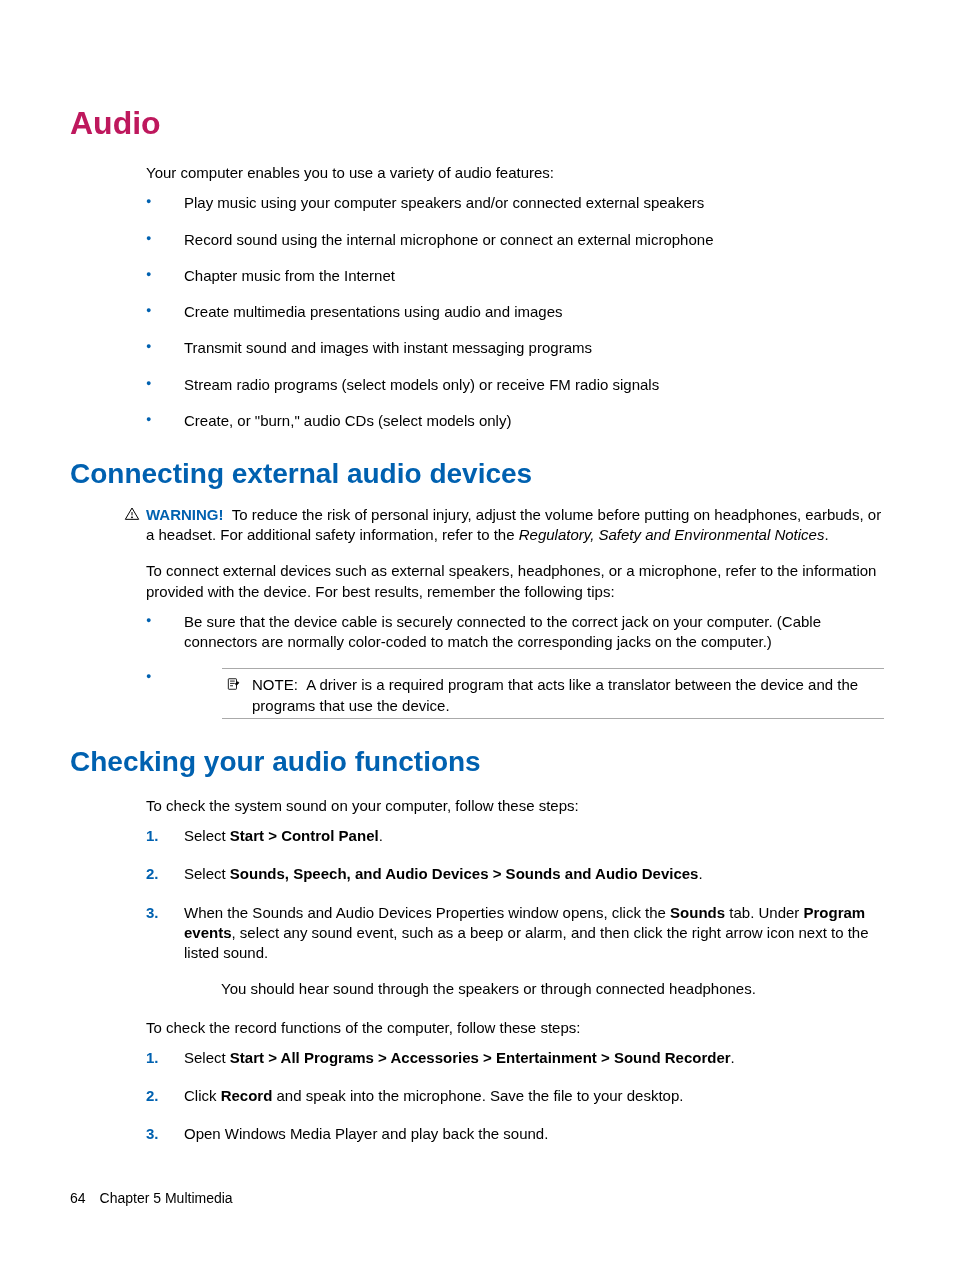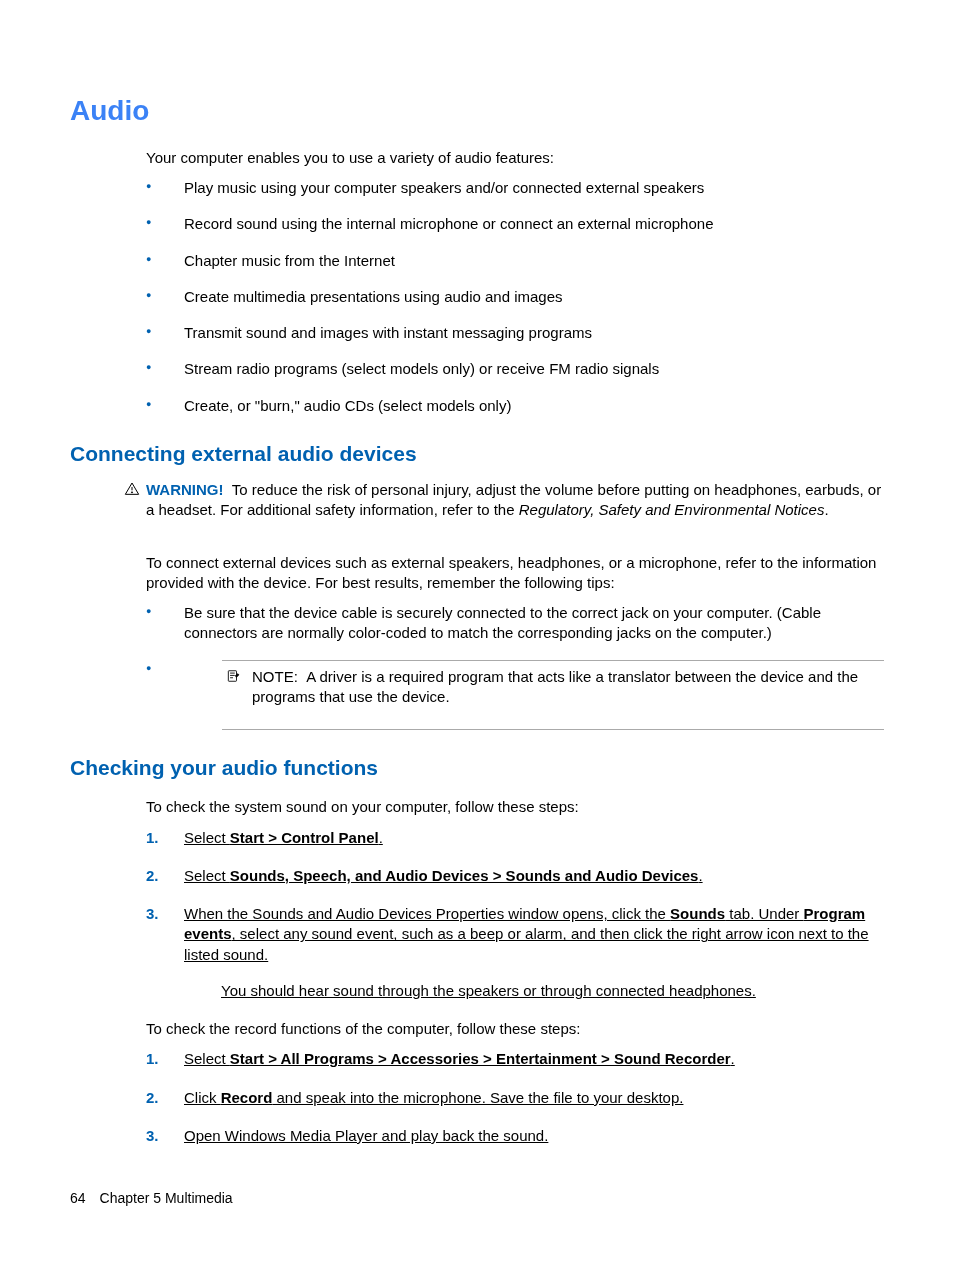--- a/index.html
+++ b/index.html
@@ -6,28 +6,28 @@
     font-family: Arial, Helvetica, sans-serif;
     font-size: 15px;
     color: #000;
     margin: 0;
     padding: 90px 70px 40px 70px;
     width: 954px;
     box-sizing: border-box;
     line-height: 1.35;
   }
   h1 {
-    color: #3b82f6;
-    font-size: 28px;
+    color: #be185d;
+    font-size: 32px;
     font-weight: bold;
-    margin: 2px 0 18px 0;
+    margin: 12px 0 18px 0;
   }
   h2 {
     color: #0061b0;
-    font-size: 21px;
+    font-size: 28px;
     font-weight: bold;
     margin: 24px 0 12px 0;
   }
   .intro {
     margin-left: 76px;
     margin-bottom: 10px;
   }
   ul.bullets {
     list-style: none;
     margin: 0 0 0 76px;
@@ -41,57 +41,56 @@
   ul.bullets li::before {
     content: "●";
     position: absolute;
     left: 0;
     top: 2px;
     color: #0061b0;
     font-size: 9px;
   }
   .admon {
     margin-left: 76px;
-    margin-bottom: 32px;
+    margin-bottom: 16px;
     position: relative;
   }
   .admon-icon {
     position: absolute;
     left: -22px;
     top: 1px;
     width: 16px;
     height: 16px;
   }
   .admon .label {
     color: #0061b0;
     font-weight: bold;
   }
   .italic {
     font-style: italic;
   }
   .note-box {
     margin: 10px 0 0 38px;
-    padding: 6px 4px 22px 30px;
+    padding: 6px 4px 2px 30px;
     border-top: 1px solid #aaa;
     border-bottom: 1px solid #aaa;
     position: relative;
   }
   .note-box .note-icon {
     position: absolute;
     left: 4px;
     top: 8px;
     width: 14px;
     height: 14px;
   }
   ol.steps {
     list-style: none;
     margin: 0 0 0 76px;
     padding: 0;
     counter-reset: step;
-    text-decoration: underline;
   }
   ol.steps > li {
     position: relative;
     padding-left: 38px;
     margin-bottom: 18px;
   }
   ol.steps > li::before {
     counter-increment: step;
     content: counter(step) ".";
     position: absolute;

